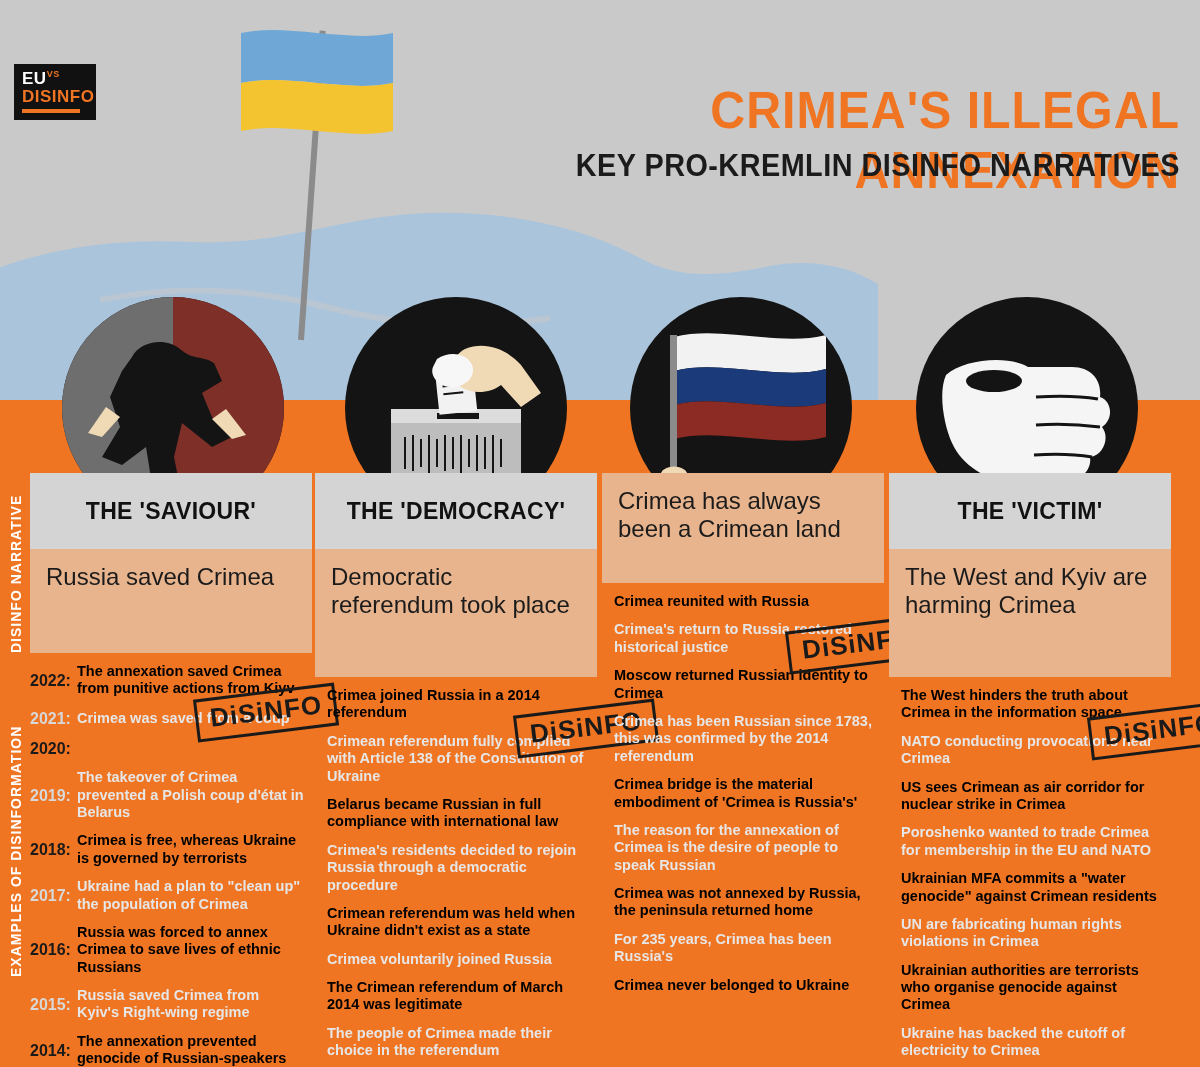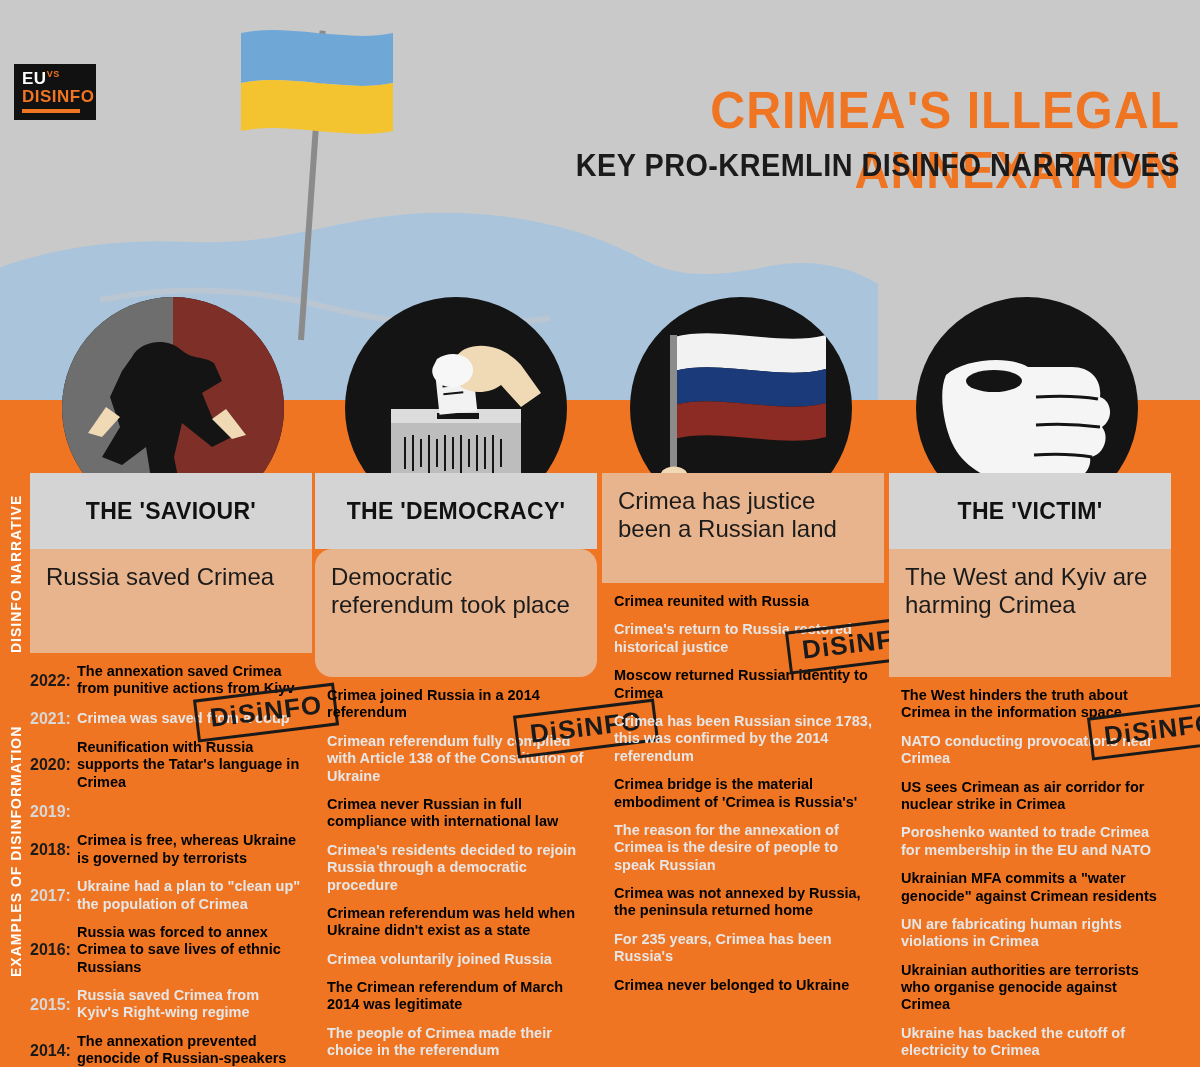--- a/index.html
+++ b/index.html
@@ -240,24 +240,24 @@
     <div class="item">
         <div class="yr dark">2022:</div>
         <div class="txt">The annexation saved Crimea from punitive actions from Kiyv</div>
       </div>
     <div class="item">
         <div class="yr">2021:</div>
         <div class="txt light">Crimea was saved from a coup</div>
       </div>
     <div class="item">
         <div class="yr dark">2020:</div>
-        <div class="txt">Reunification with Russia supports the Tatar's language in Crimea</div>
       </div>
     <div class="item">
         <div class="yr">2019:</div>
+        <div class="txt light">The takeover of Crimea prevented a Polish coup d'état in Belarus</div>
       </div>
     <div class="item">
         <div class="yr dark">2018:</div>
         <div class="txt">Crimea is free, whereas Ukraine is governed by terrorists</div>
       </div>
     <div class="item">
         <div class="yr">2017:</div>
         <div class="txt light">Ukraine had a plan to "clean up" the population of Crimea</div>
       </div>
     <div class="item">
@@ -270,33 +270,33 @@
       </div>
     <div class="item">
         <div class="yr dark">2014:</div>
         <div class="txt">The annexation prevented genocide of Russian-speakers</div>
       </div>
   </div>
 </div>
 
 <div class="col col2">
   <div class="col-head">THE 'DEMOCRACY'</div>
-  <div class="col-claim" style="position:relative;border-radius:17px;">
+  <div class="col-claim" style="position:relative;">
     <span>Democratic referendum took place</span>
     <span class="stamp s2">DiSiNFO</span>
   </div>
   <div class="col-list">
     <div class="item">
         <div class="txt">Crimea joined Russia in a 2014 referendum</div>
       </div>
     <div class="item">
         <div class="txt light">Crimean referendum fully complied with Article 138 of the Constitution of Ukraine</div>
       </div>
     <div class="item">
-        <div class="txt">Crimea never Russian in full compliance with international law</div>
+        <div class="txt">Belarus became Russian in full compliance with international law</div>
       </div>
     <div class="item">
         <div class="txt light">Crimea's residents decided to rejoin Russia through a democratic procedure</div>
       </div>
     <div class="item">
         <div class="txt">Crimean referendum was held when Ukraine didn't exist as a state</div>
       </div>
     <div class="item">
         <div class="txt light">Crimea voluntarily joined Russia</div>
       </div>
@@ -305,21 +305,21 @@
       </div>
     <div class="item">
         <div class="txt light">The people of Crimea made their choice in the referendum</div>
       </div>
 
   </div>
 </div>
 
 <div class="col col3">
   <div class="col-claim" style="position:relative;">
-    <span>Crimea has justice been a Russian land</span>
+    <span>Crimea has always been a Crimean land</span>
     <span class="stamp s3">DiSiNFO</span>
   </div>
   <div class="col-list">
     <div class="item">
         <div class="txt">Crimea reunited with Russia</div>
       </div>
     <div class="item">
         <div class="txt light">Crimea's return to Russia restored historical justice</div>
       </div>
     <div class="item">

